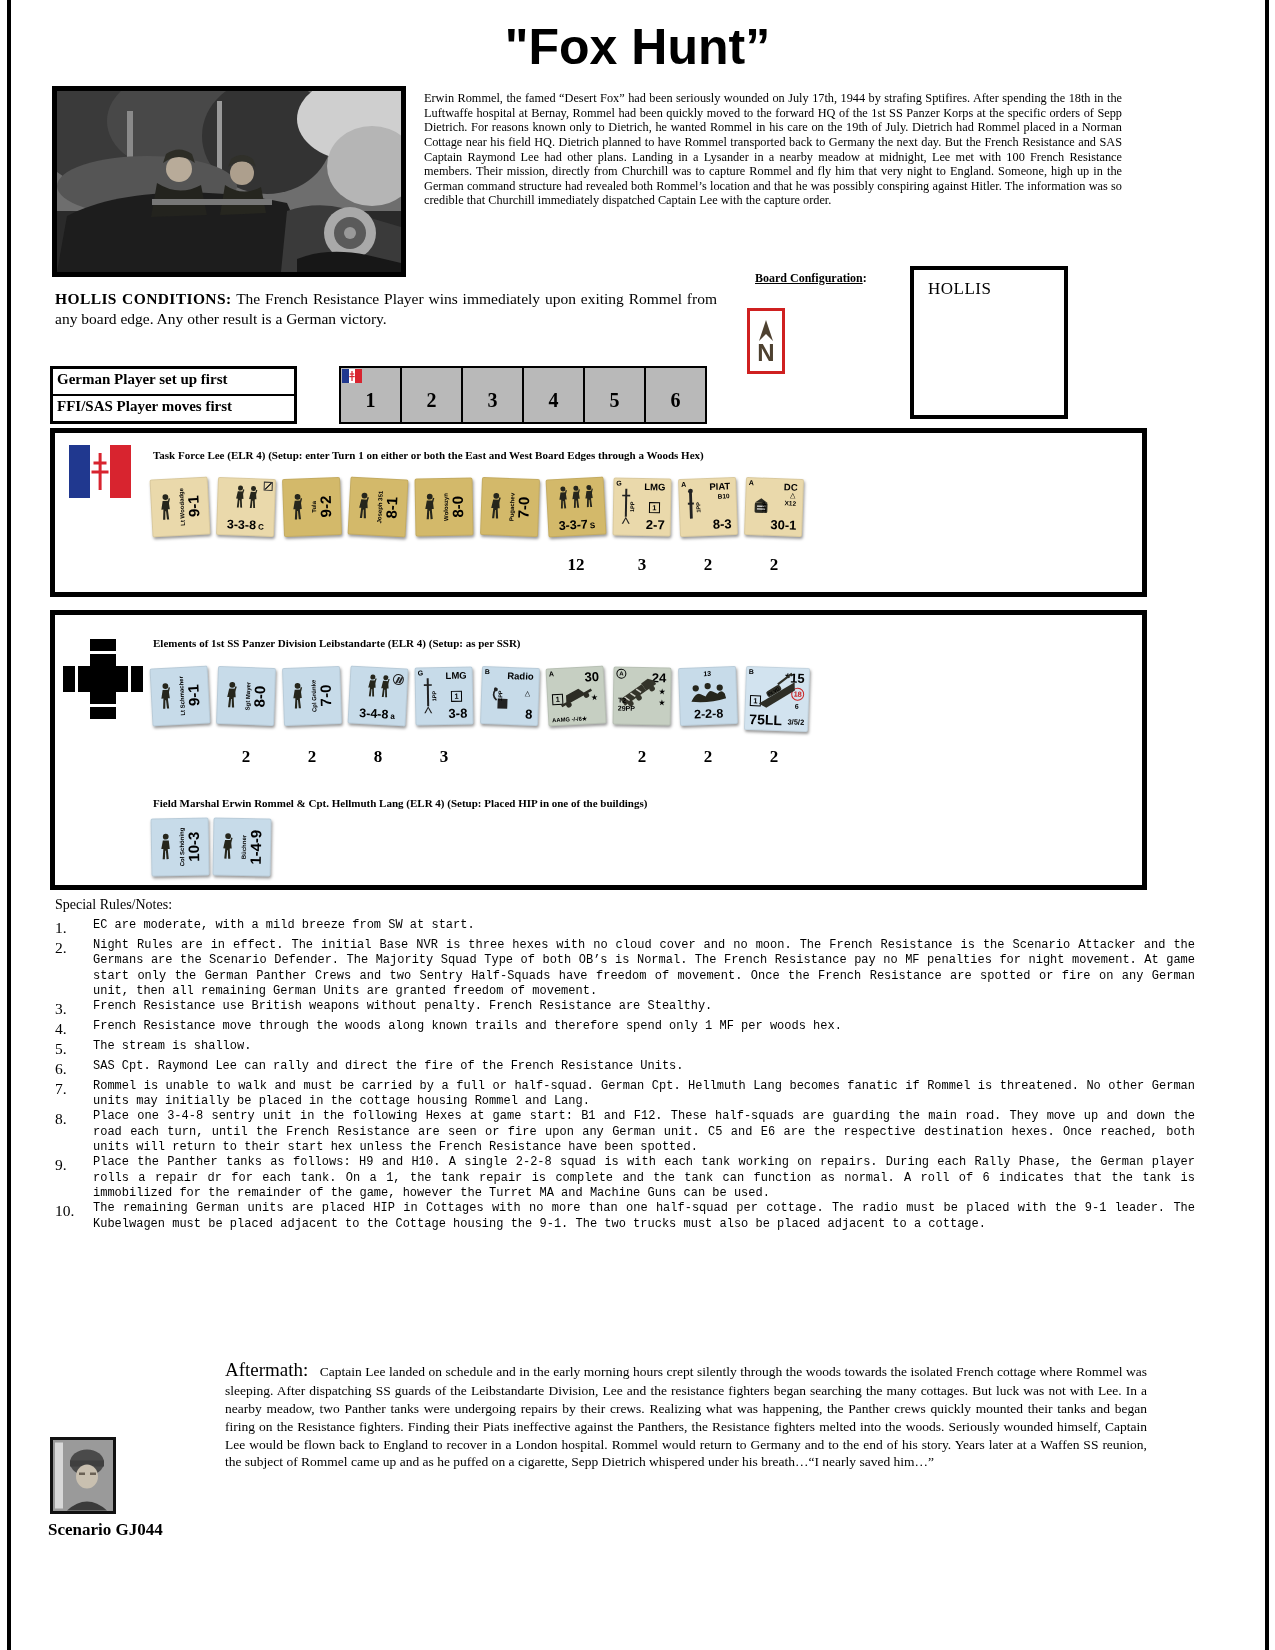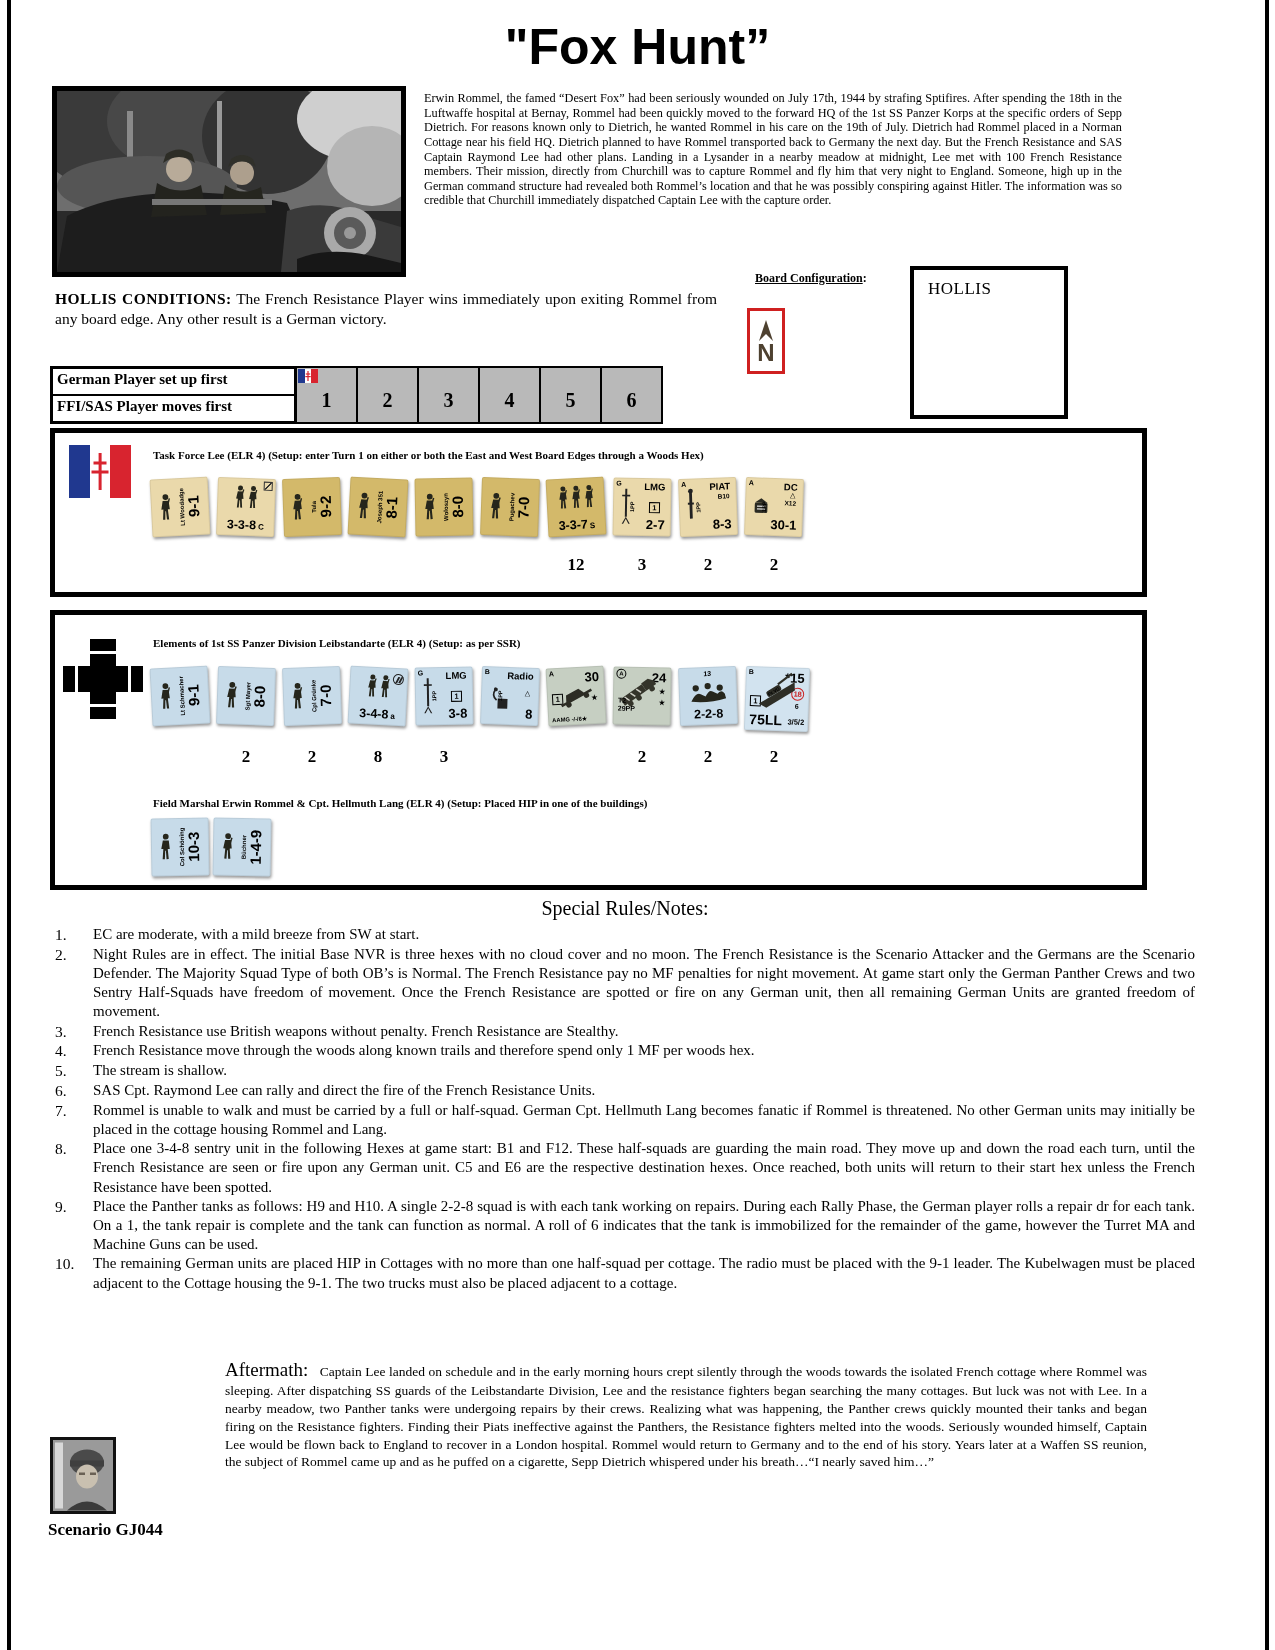--- a/index.html
+++ b/index.html
@@ -29,21 +29,21 @@
   
   .board-label { position:absolute; left:755px; top:271px; font-size:12px; font-weight:bold; }
   .board-label .u { text-decoration:underline; }
   .compass { position:absolute; left:747px; top:308px; width:38px; height:66px; border:3px solid #cf2020;
              display:flex; flex-direction:column; align-items:center; justify-content:center; background:#fff; }
   .compass .n { font-family:"Liberation Sans", sans-serif; font-weight:bold; font-size:24px; color:#4e4130; line-height:.8; }
   .hollis { position:absolute; left:910px; top:266px; width:158px; height:153px; border:4px solid #000; background:#fff;
             padding:9px 16px 0 14px; font-size:17px; letter-spacing:.5px; }
 
   
-  .tt { position:absolute; left:50px; top:366px; display:flex; }
+  .tt { position:absolute; left:50px; top:366px; display:flex;gap:44px; }
   .tt-labels { width:247px; height:58px; border:3px solid #000; background:#fff; display:flex; flex-direction:column; }
   .tt-row { flex:1; font-weight:bold; font-size:15px; padding:2px 0 0 4px; }
   .tt-row.first { border-bottom:2px solid #000; }
   .tt-cells { display:flex; }
   .tt-cell { position:relative; width:63px; height:58px; background:#b9b9b9; border:2px solid #000; margin-left:-2px;
              display:flex; align-items:center; justify-content:center; }
   .tt-num { font-weight:bold; font-size:20px; padding-top:10px; }
   .tt-flag { position:absolute; top:1px; left:1px; width:20px; height:14px; }
   .tt-flag svg { display:block; width:100%; height:100%; }
 
@@ -127,24 +127,24 @@
   .tank .gun { position:absolute; bottom:3px; left:5px; font-size:14px; font-weight:bold; }
   .tank .mp  { position:absolute; bottom:5px; right:4px; font-size:7.5px; font-weight:bold; }
   .tank .tbox { position:absolute; left:5px; top:29px; width:11px; height:11px; border:1.5px solid #000;
                 display:flex; align-items:center; justify-content:center; font-size:7.5px; font-weight:bold; }
   .ticon { position:absolute; left:6px; top:13px; transform:rotate(-33deg); }
   .ticon svg { display:block; }
   .ticon-label { position:absolute; left:22px; top:22px; font-size:4.5px; font-weight:bold; transform:rotate(-33deg); }
 
   
   .rules { position:absolute; left:55px; top:897px; width:1140px; }
-  .rules-heading { font-size:20px; margin-bottom:5px;text-align:center; }
+  .rules-heading { font-size:14px; margin-bottom:5px; }
   .rule { display:flex; }
   .rule-num { flex:none; width:38px; font-size:15.5px; line-height:1.28; }
-  .rule-text { flex:1; font-size:15px; line-height:1.28; text-align:justify; }
+  .rule-text { flex:1; font-size:12px; line-height:1.28; text-align:justify;font-family:Liberation Mono, monospace; }
 
   
   .aftermath { position:absolute; left:225px; top:1357px; width:922px; font-size:13.5px; line-height:1.32; text-align:justify; }
   .after-label { font-weight:normal; font-size:19px; margin-right:8px;margin-top:32px; }
   .portrait { position:absolute; left:50px; top:1437px; width:66px; height:77px; border:3px solid #111; background:#9a9a9a; }
   .scenario-id { position:absolute; left:48px; top:1520px; font-weight:bold; font-size:17px; }
 </style>
 </head>
 <body>
 

